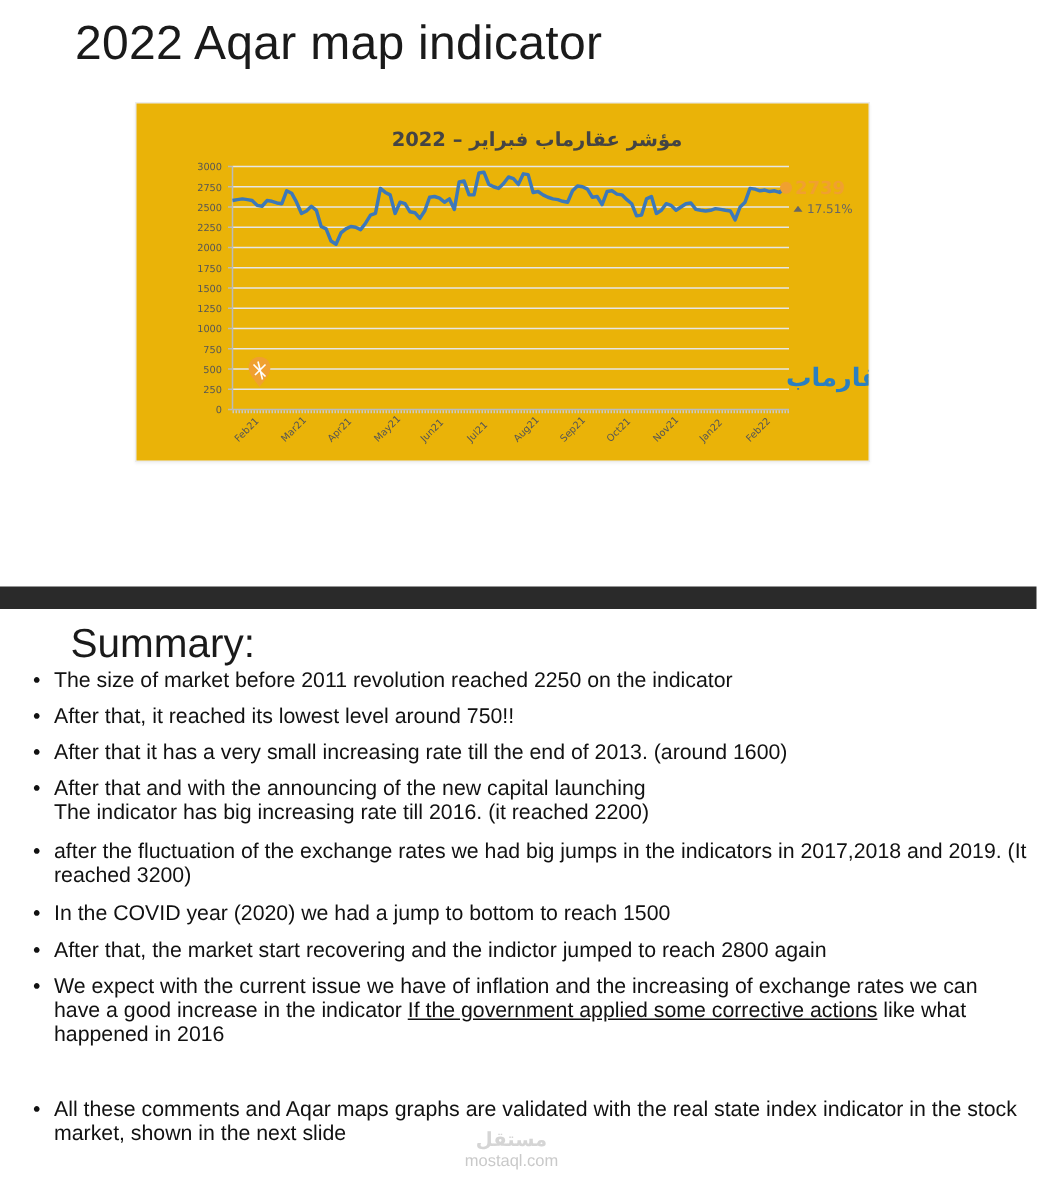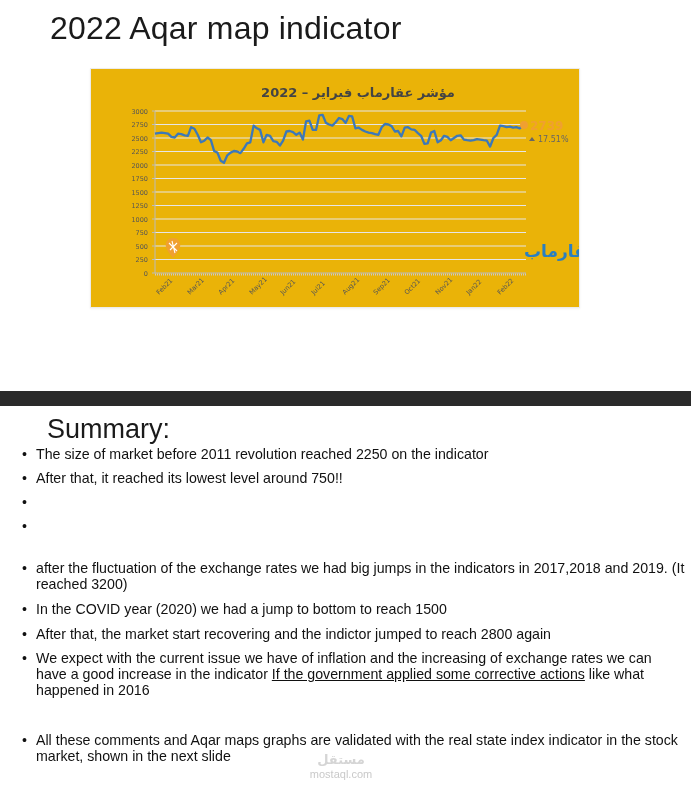--- a/index.html
+++ b/index.html
@@ -108,23 +108,26 @@
   <li style="top:0;position:absolute;width:650px;">
     <span class="bullet">•</span>
     <span>The size of market before 2011 revolution reached 2250 on the indicator</span>
   </li>
   <li style="top:24px;position:absolute;width:650px;">
     <span class="bullet">•</span>
     <span>After that, it reached its lowest level around 750!!</span>
   </li>
   <li style="top:48px;position:absolute;width:650px;">
     <span class="bullet">•</span>
+    <span>After that it has a very small increasing rate till the end of 2013. (around 1600)</span>
   </li>
   <li style="top:72px;position:absolute;width:650px;">
     <span class="bullet">•</span>
+    <span style="display:block;">After that and with the announcing of the new capital launching</span>
+    <span style="display:block;">The indicator has big increasing rate till 2016. (it reached 2200)</span>
   </li>
   <li style="top:114px;position:absolute;width:650px;">
     <span class="bullet">•</span>
     <span> after the fluctuation of the exchange rates we had big jumps in the indicators in 2017,2018 and 2019. (It reached 3200)</span>
   </li>
   <li style="top:155px;position:absolute;width:650px;">
     <span class="bullet">•</span>
     <span>In the COVID year (2020) we had a jump to bottom to reach 1500</span>
   </li>
   <li style="top:180px;position:absolute;width:650px;">

